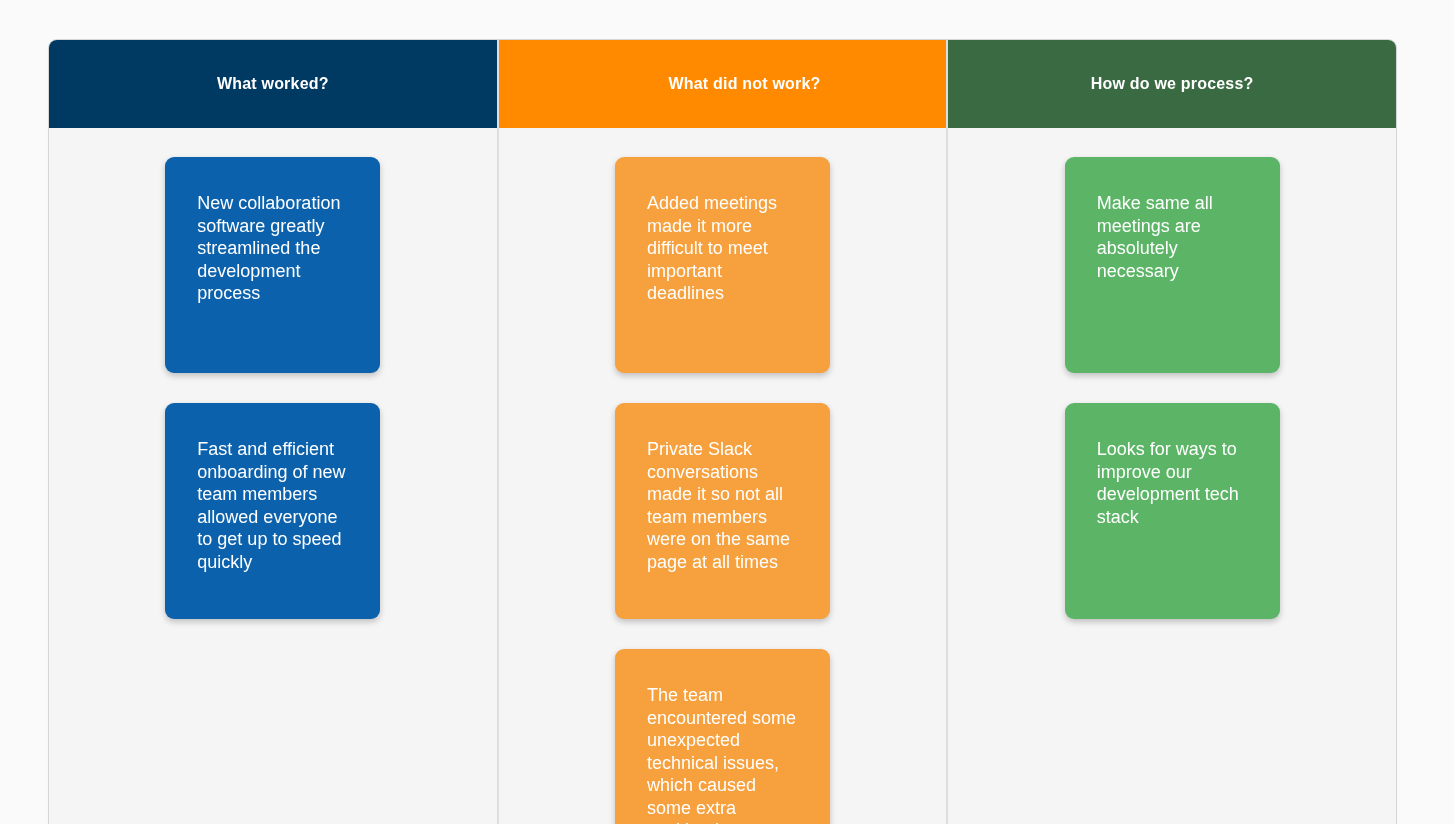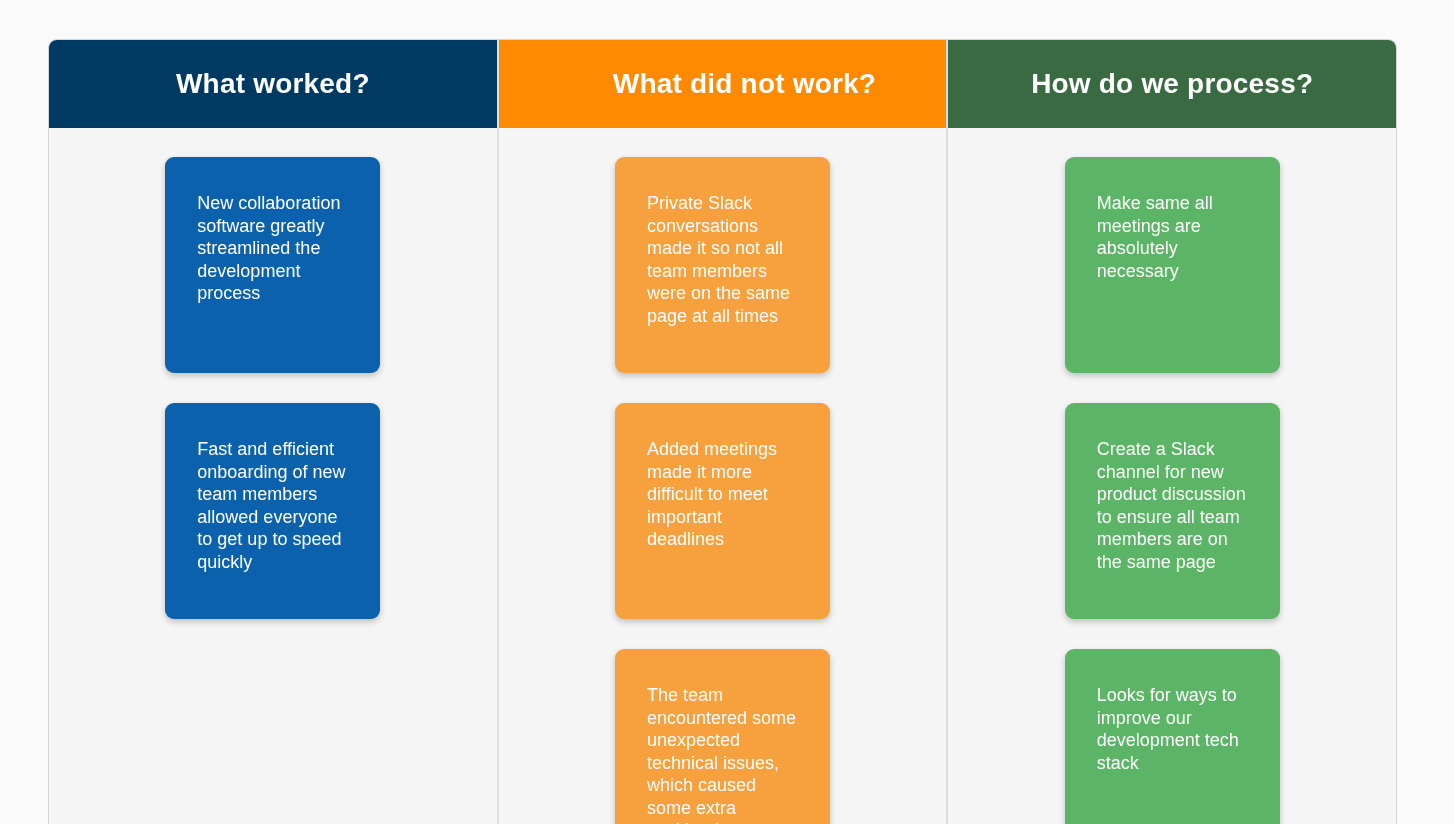--- a/index.html
+++ b/index.html
@@ -29,21 +29,21 @@
     flex-direction: column;
     min-width: 0;
   }
   .column + .column { border-left: 2px solid #dedee0; }
   .column-header {
     height: 88px;
     display: flex;
     align-items: center;
     justify-content: center;
     color: #ffffff;
-    font-size: 28px;
+    font-size: 16px;
     font-weight: bold;
     letter-spacing: 0.2px;
     flex: 0 0 auto;
   }
   .header-navy   { background: #003a63; }
   .header-orange { background: #ff8a00; padding-left: 44px; }
   .header-green  { background: #3a6a42; }
   .column-body {
     flex: 1 1 auto;
     display: flex;
@@ -78,28 +78,27 @@
     <div class="column-header header-navy">What worked?</div>
     <div class="column-body">
       <div class="card card-blue">New collaboration software greatly streamlined the development process</div>
       <div class="card card-blue">Fast and efficient onboarding of new team members allowed everyone to get up to speed quickly</div>
     </div>
   </div>
 
   <div class="column">
     <div class="column-header header-orange">What did not work?</div>
     <div class="column-body">
+      <div class="card card-orange">Added meetings made it more difficult to meet important deadlines</div>
       <div class="card card-orange">Private Slack conversations made it so not all team members were on the same page at all times</div>
-      <div class="card card-orange">Added meetings made it more difficult to meet important deadlines</div>
       <div class="card card-orange">The team encountered some unexpected technical issues, which caused some extra workload</div>
     </div>
   </div>
 
   <div class="column">
     <div class="column-header header-green">How do we process?</div>
     <div class="column-body">
       <div class="card card-green">Make same all meetings are absolutely necessary</div>
-      <div class="card card-green">Create a Slack channel for new product discussion to ensure all team members are on the same page</div>
       <div class="card card-green">Looks for ways to improve our development tech stack</div>
     </div>
   </div>
 
 </div>
 
 </body></html>

